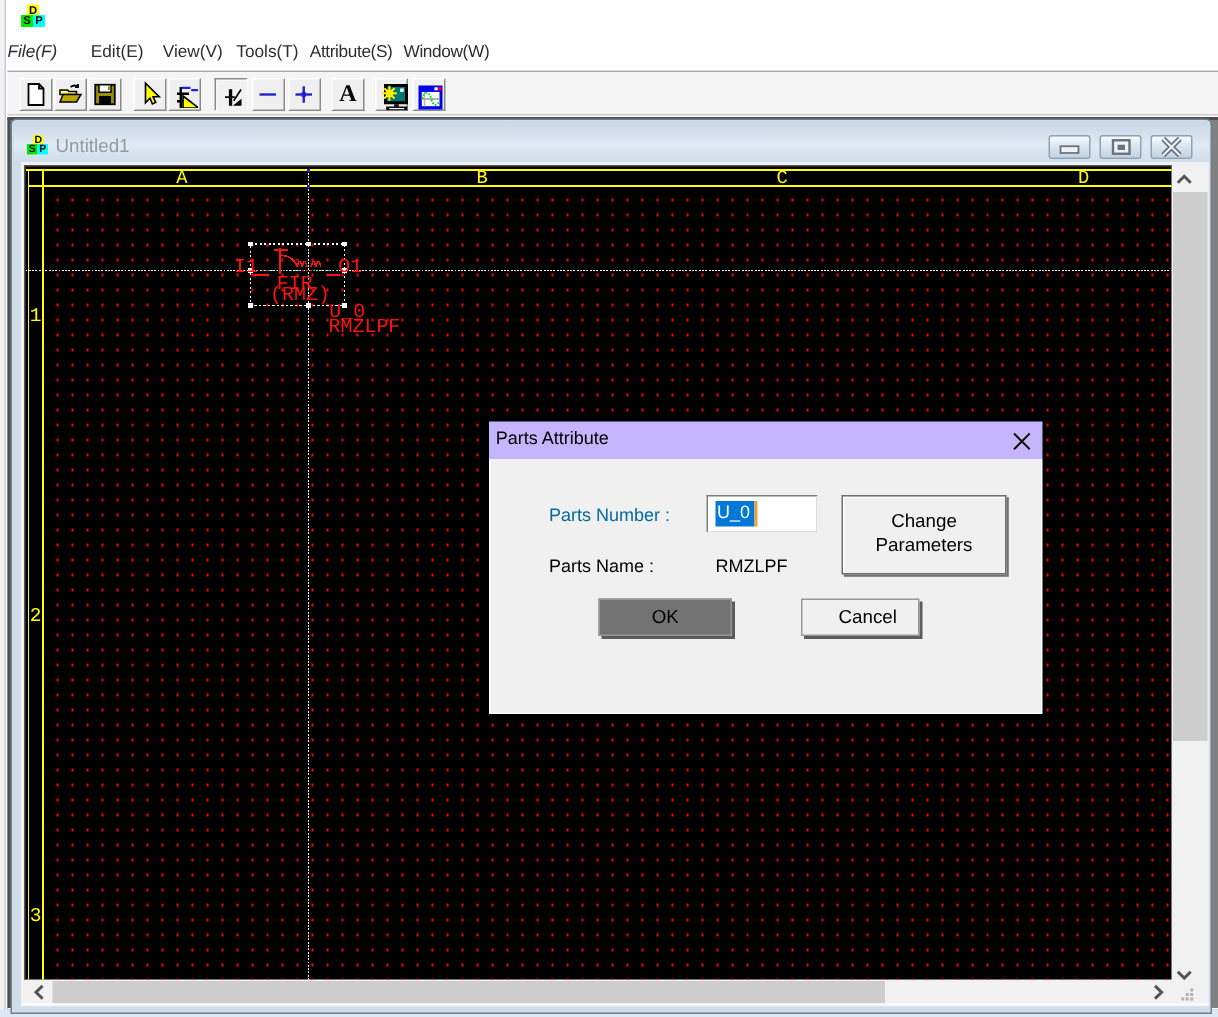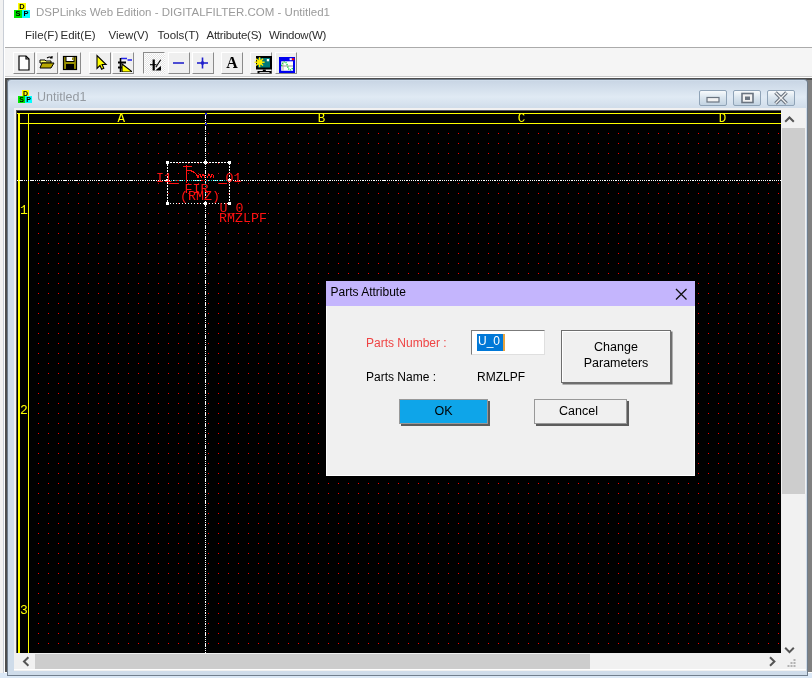--- a/index.html
+++ b/index.html
@@ -18,25 +18,24 @@
   <div class="abs" style="left:2.8px;top:0;width:0.8px;height:678px;background:#c9ced6;"></div>
 
   <div class="abs" style="left:5px;top:0;width:807px;height:24px;background:#ffffff;"></div>
 
   <div class="abs" style="left:18px;top:3px;width:8px;height:8px;background:#ffff00;"></div>
   <div class="abs" style="left:14px;top:10px;width:8px;height:8px;background:#00e800;"></div>
   <div class="abs" style="left:22px;top:10px;width:8px;height:8px;background:#00ffff;"></div>
   <div class="abs" style="left:18px;top:3px;width:8px;height:8px;font-family:'Liberation Sans',sans-serif;font-weight:bold;font-size:7.5px;line-height:8px;text-align:center;color:#000;">D</div>
   <div class="abs" style="left:14px;top:10px;width:8px;height:8px;font-family:'Liberation Sans',sans-serif;font-weight:bold;font-size:7.5px;line-height:8px;text-align:center;color:#000;">S</div>
   <div class="abs" style="left:22px;top:10px;width:8px;height:8px;font-family:'Liberation Sans',sans-serif;font-weight:bold;font-size:7.5px;line-height:8px;text-align:center;color:#000;">P</div>
-  <div class="abs" style="left:36px;top:4px;height:16px;line-height:16px;font-size:11.5px;color:#9b9b9b;">DSPLinks Web Edition - DIGITALFILTER.COM - Untitled1</div>
 
   <div class="abs" style="left:5px;top:24px;width:807px;height:23px;background:#ffffff;"></div>
   <div class="abs" id="menubar" style="left:0;top:29px;height:15px;font-size:11.5px;color:#2d2d2d;">
-    <span class="abs" style="left:25px;">File(F)</span>
+    <span class="abs" style="left:5px;font-style:italic;">File(F)</span>
     <span class="abs" style="left:60.5px;">Edit(E)</span>
     <span class="abs" style="left:108.5px;">View(V)</span>
     <span class="abs" style="left:157.5px;">Tools(T)</span>
     <span class="abs" style="left:206.5px;letter-spacing:-0.25px;">Attribute(S)</span>
     <span class="abs" style="left:269px;letter-spacing:-0.25px;">Window(W)</span>
     <span class="abs" style="left:336px;margin-top:19px;">Help(H)</span>
   </div>
   <div class="abs" style="left:5px;top:47px;width:807px;height:1px;background:#ababab;"></div>
 
   <div class="abs" style="left:5px;top:48px;width:807px;height:28px;background:#f5f5f5;"></div>
@@ -308,32 +307,32 @@
       <div class="abs" style="left:5px;top:4px;font-size:12px;color:#000;">Parts Attribute</div>
       <svg class="abs" style="left:348px;top:6px;" width="14" height="14">
         <path d="M2,2 L12.5,12.5 M12.5,2 L2,12.5" stroke="#111" stroke-width="1.3" fill="none"></path>
       </svg>
     </div>
 
     <div class="abs" style="left:1.5px;top:26.5px;width:369px;height:170.5px;background:#ffffff;">
       <div class="abs" style="left:1px;top:0;width:367px;height:169.5px;background:#f0f0f0;"></div>
     </div>
 
-    <div class="abs" style="left:42px;top:57px;font-size:12px;color:#ef4444;">Parts Number :</div>
+    <div class="abs" style="left:42px;top:57px;font-size:12px;color:#0369a1;">Parts Number :</div>
     <div class="abs" style="left:147px;top:51px;width:74px;height:25px;background:#ffffff;box-sizing:border-box;border:1px solid;border-color:#7b7b7b #dfdfdf #dfdfdf #7b7b7b;">
       <div class="abs" style="left:5px;top:3px;width:26px;height:17px;background:#0078d7;"></div>
       <div class="abs" style="left:6px;top:3px;font-size:12px;color:#ffffff;">U_0</div>
       <div class="abs" style="left:31px;top:3px;width:1.5px;height:17px;background:#e8a33d;"></div>
     </div>
     <div class="abs" style="left:237px;top:51px;width:110px;height:53px;background:#f0f0f0;box-sizing:border-box;border:1px solid #6e6e6e;box-shadow:1.5px 1.5px 0 #6e6e6e, inset 1px 1px 0 #ffffff;">
       <div style="width:108px;text-align:center;font-size:12.5px;color:#000;margin-top:9px;line-height:15.5px;">Change<br>Parameters</div>
     </div>
     <div class="abs" style="left:42px;top:91px;font-size:12px;color:#000;">Parts Name :</div>
     <div class="abs" style="left:153px;top:91px;font-size:12px;color:#000;">RMZLPF</div>
-    <div class="abs" style="left:75px;top:120px;width:89px;height:25px;background:#0ea5e9;box-sizing:border-box;border:1px solid #989898;box-shadow:2px 2px 0 #5c5c5c;">
+    <div class="abs" style="left:75px;top:120px;width:89px;height:25px;background:#737373;box-sizing:border-box;border:1px solid #989898;box-shadow:2px 2px 0 #5c5c5c;">
       <div style="width:87px;text-align:center;font-size:12.5px;color:#000;margin-top:4px;">OK</div>
     </div>
-    <div class="abs" style="left:210px;top:120px;width:93px;height:25px;background:#f0f0f0;box-sizing:border-box;border:1px solid #989898;box-shadow:2px 2px 0 #5c5c5c;">
+    <div class="abs" style="left:210px;top:120px;width:79px;height:25px;background:#f0f0f0;box-sizing:border-box;border:1px solid #989898;box-shadow:2px 2px 0 #5c5c5c;">
       <div style="width:87px;text-align:center;font-size:12.5px;color:#000;margin-top:4px;">Cancel</div>
     </div>
   </div>
 
 </div>
 
 </body></html>

